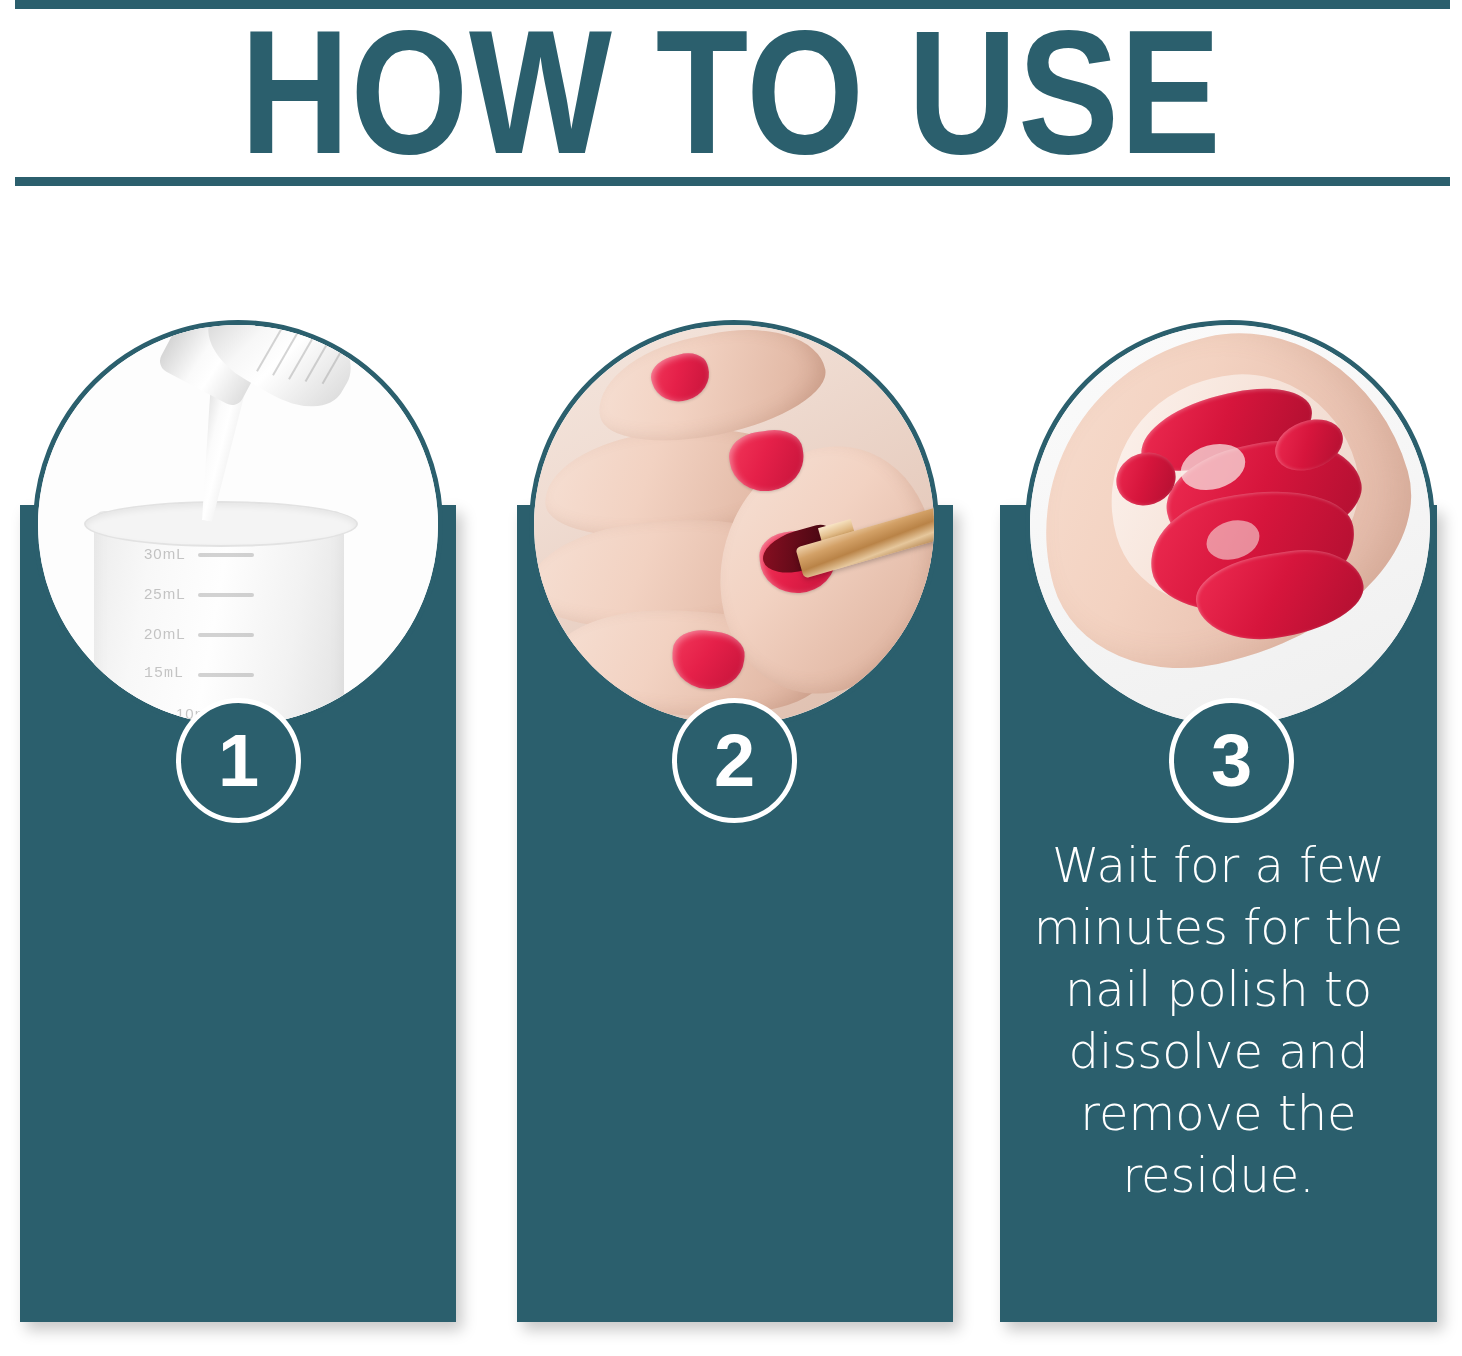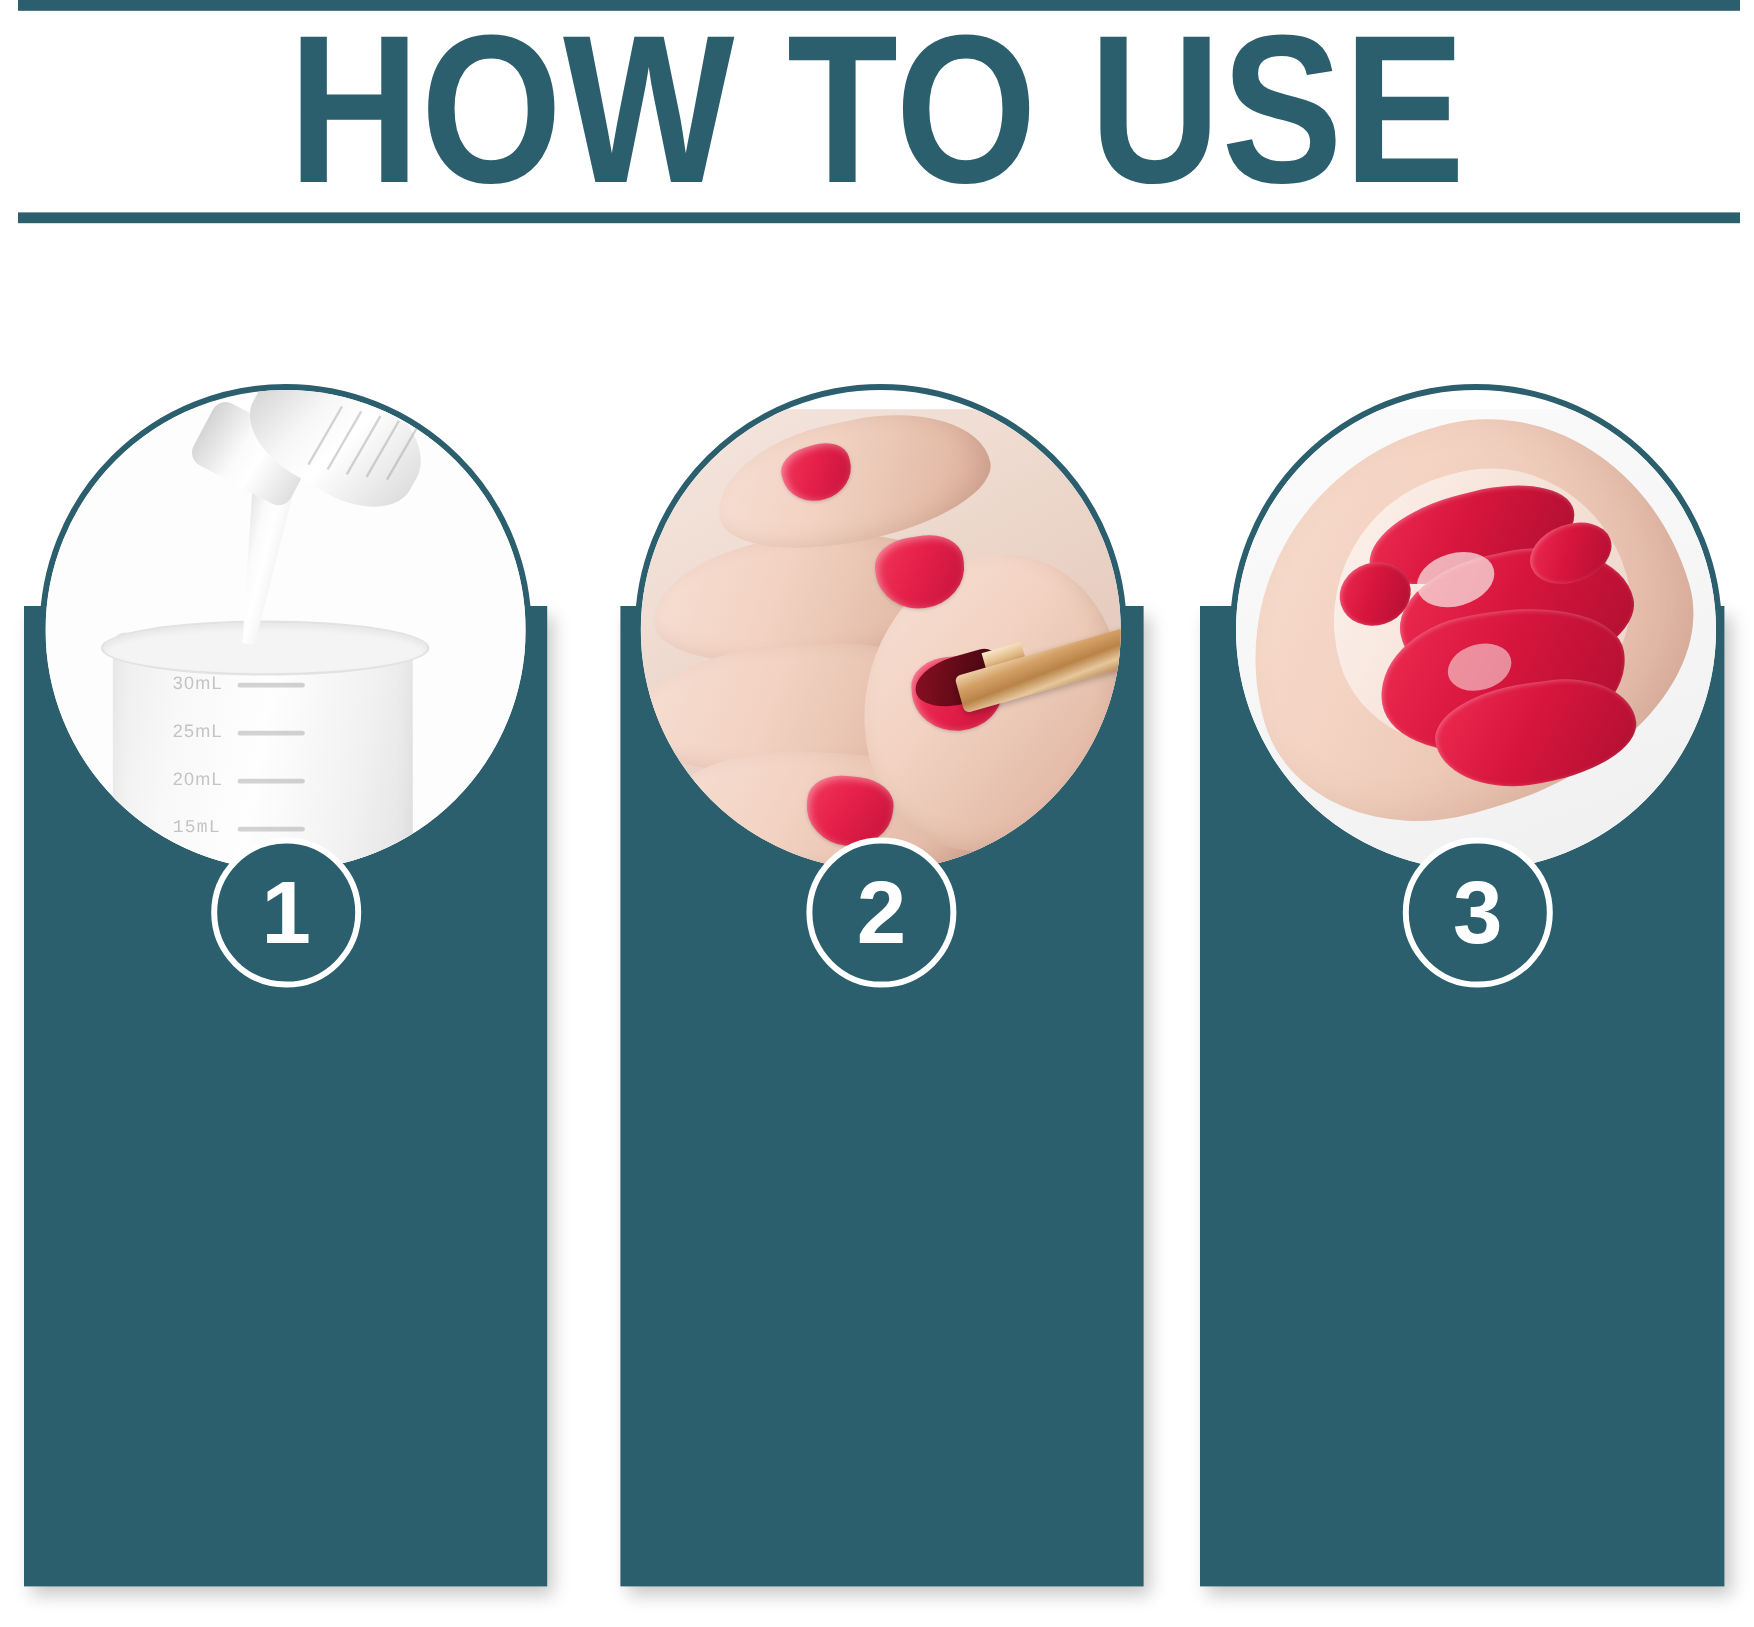--- a/index.html
+++ b/index.html
@@ -80,21 +80,21 @@
     overflow: hidden;
     background: #ffffff;
     z-index: 3;
   }
   .photo-1 { left: 33px;   top: 320px; }
   .photo-2 { left: 529px;  top: 320px; }
   .photo-3 { left: 1025px; top: 320px; }
 
   .photo-inner {
     position: absolute;
-    left: 0; top: 16px;
+    left: 0; top: 0;
     width: 100%;
     height: 100%;
   }
 
   
   .p1-bg {
     position: absolute; inset: 0;
     background: #fdfdfd;
   }
   .p1-cup {
@@ -350,14 +350,15 @@
       <div class="goo" style="left:166px; top:228px; width:168px; height:84px;  border-radius:48% 40% 56% 44% / 44% 52% 48% 56%; transform:rotate(-8deg);"></div>
       <div class="goo" style="left:86px;  top:128px; width:60px;  height:52px;  border-radius:50%; transform:rotate(-18deg);"></div>
       <div class="goo" style="left:244px; top:96px;  width:70px;  height:48px;  border-radius:50%; transform:rotate(-20deg);"></div>
 
       <div style="position:absolute; left:150px; top:120px; width:66px; height:44px; border-radius:50%; background:rgba(250,238,234,0.70); transform:rotate(-16deg);"></div>
       <div style="position:absolute; left:176px; top:196px; width:54px; height:38px; border-radius:50%; background:rgba(250,238,234,0.55); transform:rotate(-16deg);"></div>
     </div>
   </div>
 
   <div class="badge badge-3">3</div>
+  <div class="card-text text-3">Wait for a few minutes for the nail polish to dissolve and remove the residue.</div>
 
 </div>
 
 </body></html>

